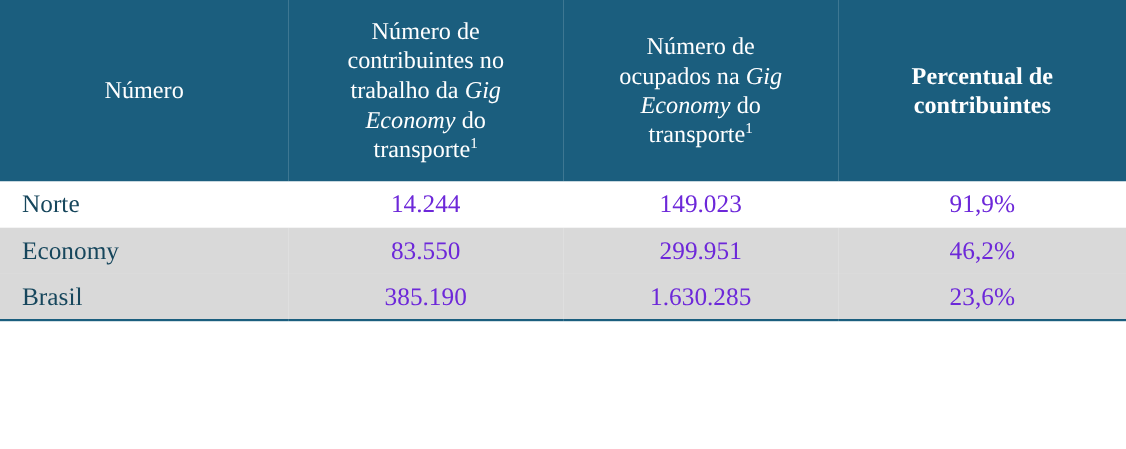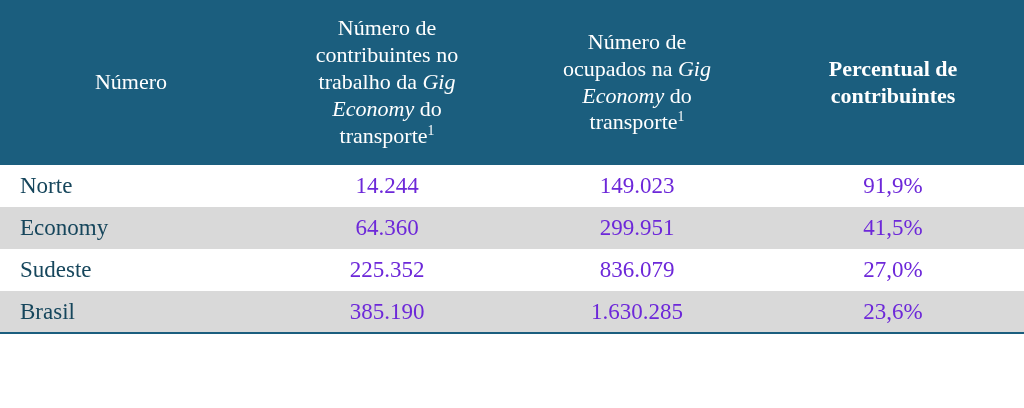--- a/index.html
+++ b/index.html
@@ -131,29 +131,23 @@
     </thead>
     <tbody>
       <tr class="row-odd">
         <td class="cell-region">Norte</td>
         <td class="cell-num">14.244</td>
         <td class="cell-num">149.023</td>
         <td class="cell-num">91,9%</td>
       </tr>
       <tr class="row-even">
         <td class="cell-region">Economy</td>
-        <td class="cell-num">64.360</td>
+        <td class="cell-num">83.550</td>
         <td class="cell-num">299.951</td>
-        <td class="cell-num">41,5%</td>
-      </tr>
-      <tr class="row-odd">
-        <td class="cell-region">Sudeste</td>
-        <td class="cell-num">225.352</td>
-        <td class="cell-num">836.079</td>
-        <td class="cell-num">27,0%</td>
+        <td class="cell-num">46,2%</td>
       </tr>
       <tr class="row-even">
         <td class="cell-region">Brasil</td>
         <td class="cell-num">385.190</td>
         <td class="cell-num">1.630.285</td>
         <td class="cell-num">23,6%</td>
       </tr>
     </tbody>
   </table>
 </div>

